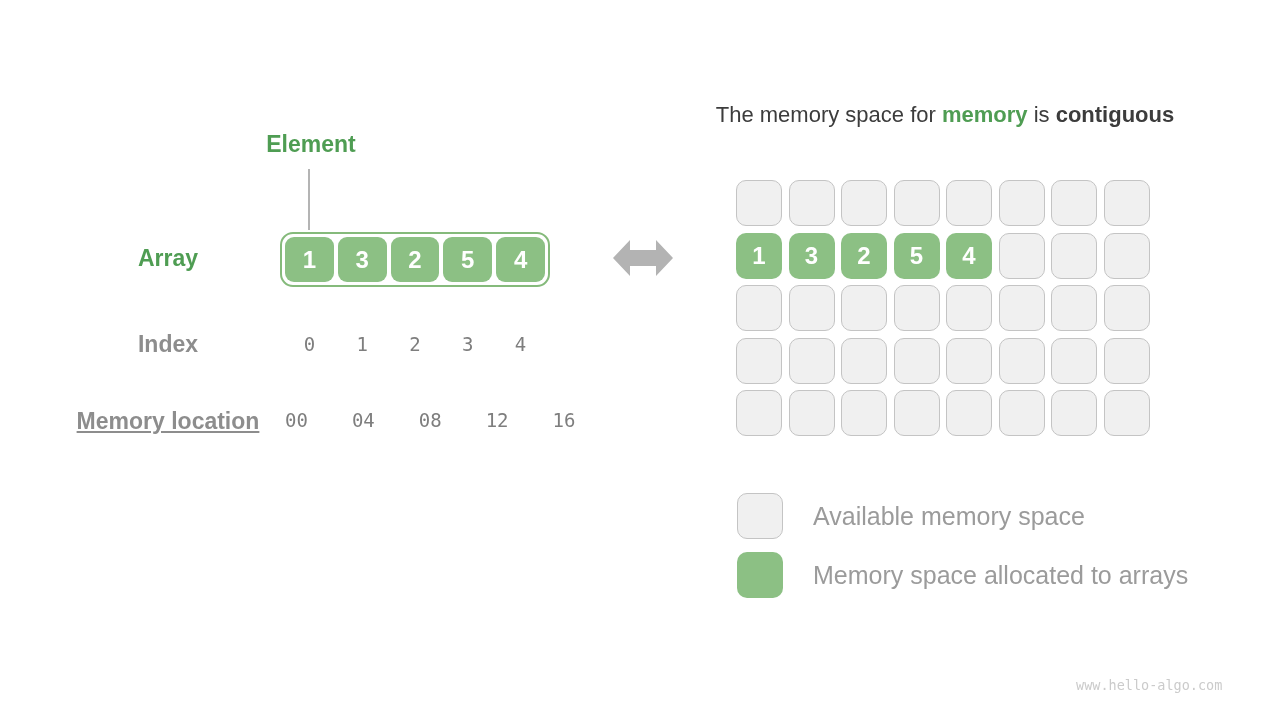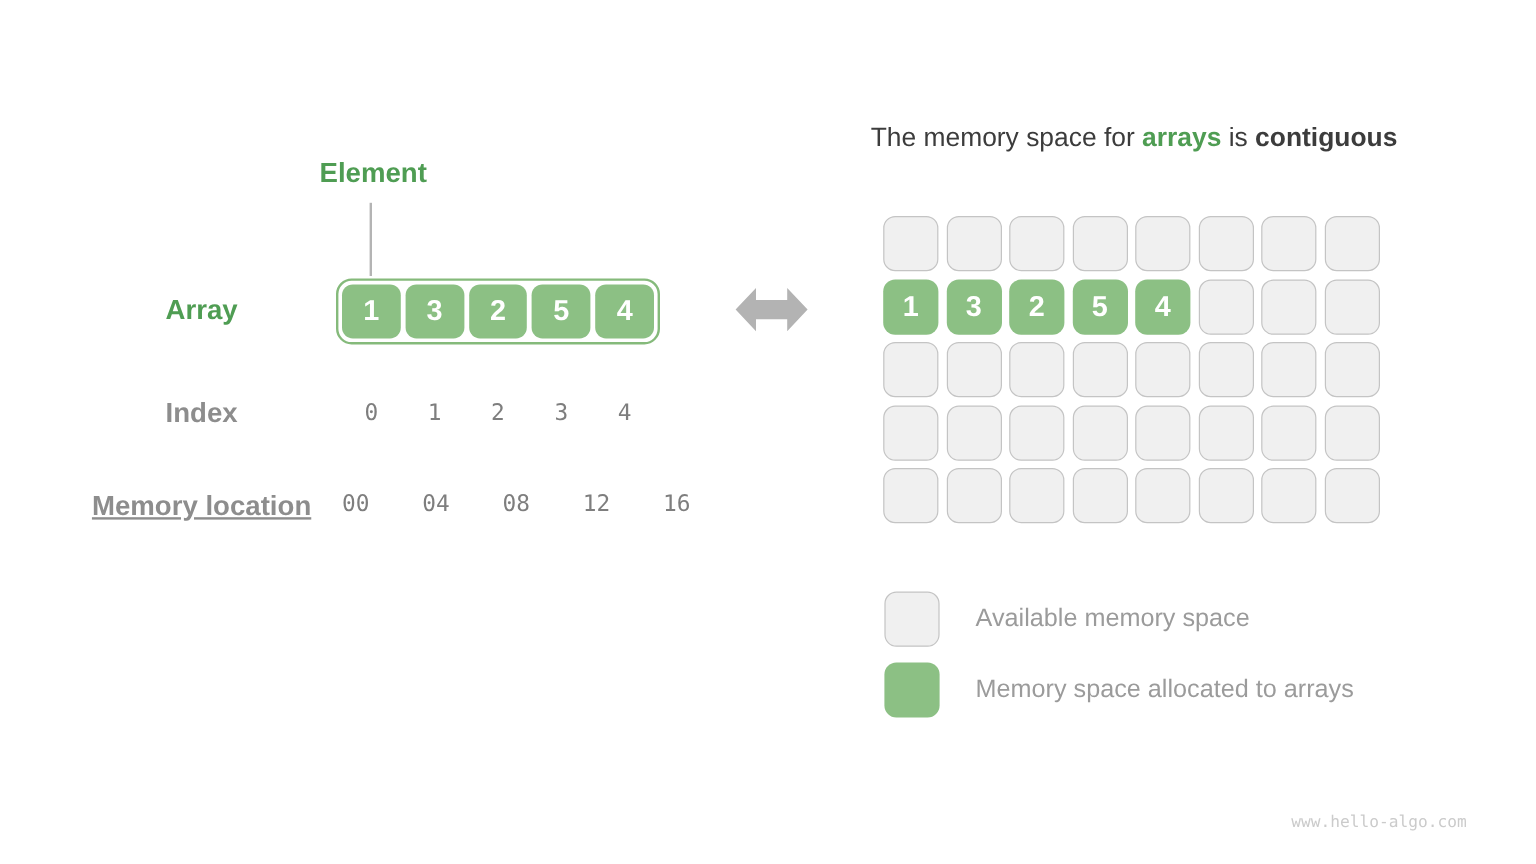--- a/index.html
+++ b/index.html
@@ -143,21 +143,21 @@
   }
   #legend-row-available { top: 493px; }
   #legend-row-allocated { top: 552px; }
   .swatch {
     width: 46px; height: 46px;
     border-radius: 10px;
   }
   .swatch.available { background: var(--empty-fill); border: 1.5px solid var(--empty-border); }
   .swatch.allocated { background: var(--green-fill); }
   .legend-row .legend-label {
-    font-size: 21px;
+    font-size: 25px;
     color: var(--legend-text);
     white-space: nowrap;
   }
 
   #watermark {
     position: absolute;
     left: 1076px; top: 677px;
     font-family: "DejaVu Sans Mono", monospace;
     font-size: 13.5px;
     color: var(--watermark-gray);
@@ -195,21 +195,21 @@
       <span>04</span>
       <span>08</span>
       <span>12</span>
       <span>16</span>
     </div>
 
   <svg id="arrow" width="62" height="42" viewBox="0 0 62 42">
     <polygon points="1,21 18,3 18,13 44,13 44,3 61,21 44,39 44,29 18,29 18,39" fill="var(--arrow-gray)"></polygon>
   </svg>
 
-  <div id="title"><span>The memory space for </span><span class="hl">arrays</span><span> is </span><span class="b">contiguous</span></div>
+  <div id="title"><span>The memory space for </span><span class="hl">memory</span><span> is </span><span class="b">contiguous</span></div>
 
   <div id="memory-grid">
       <div class="mcell"></div>
       <div class="mcell"></div>
       <div class="mcell"></div>
       <div class="mcell"></div>
       <div class="mcell"></div>
       <div class="mcell"></div>
       <div class="mcell"></div>
       <div class="mcell"></div>

